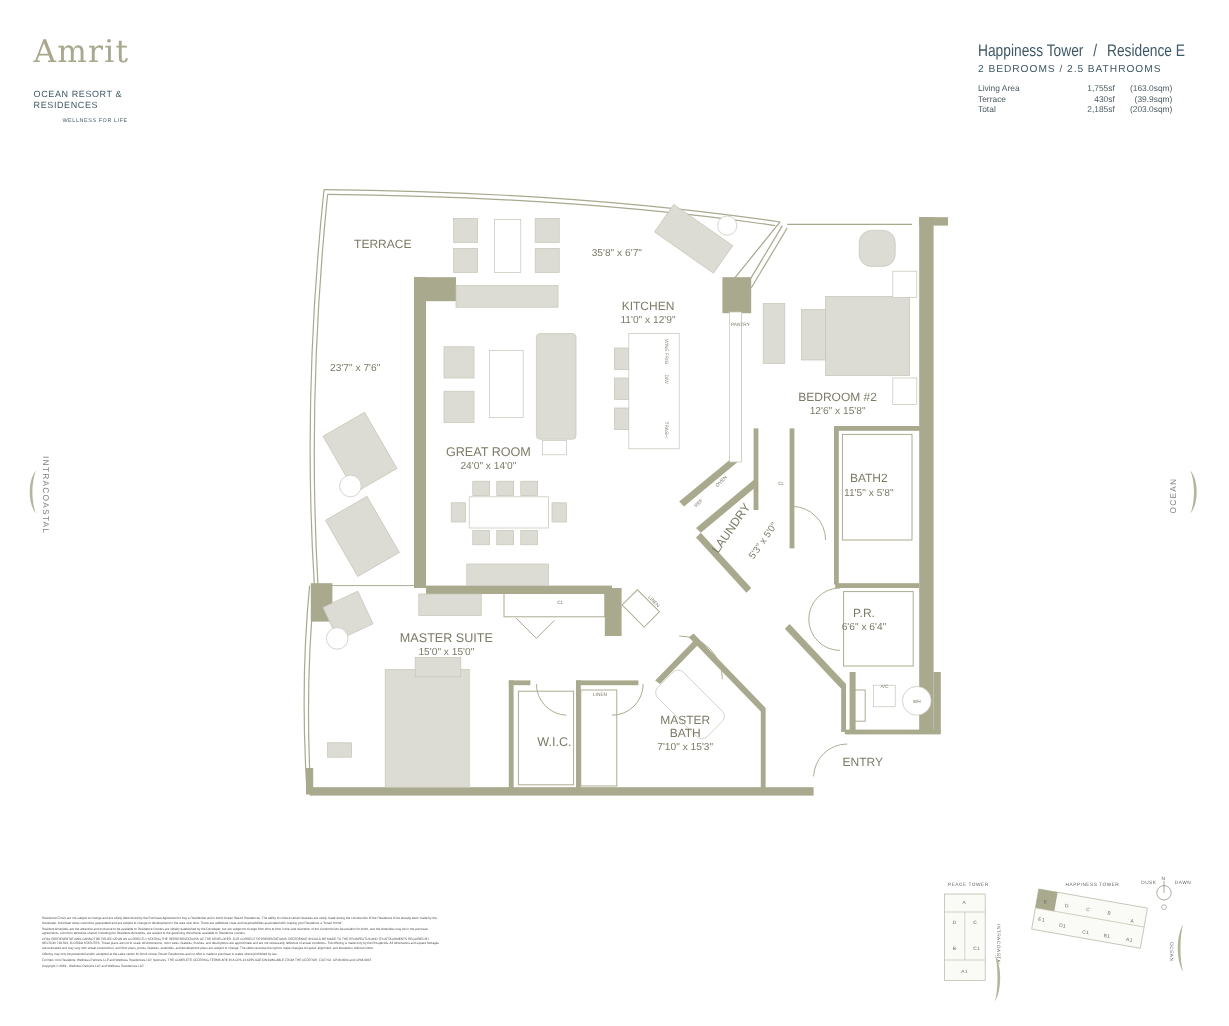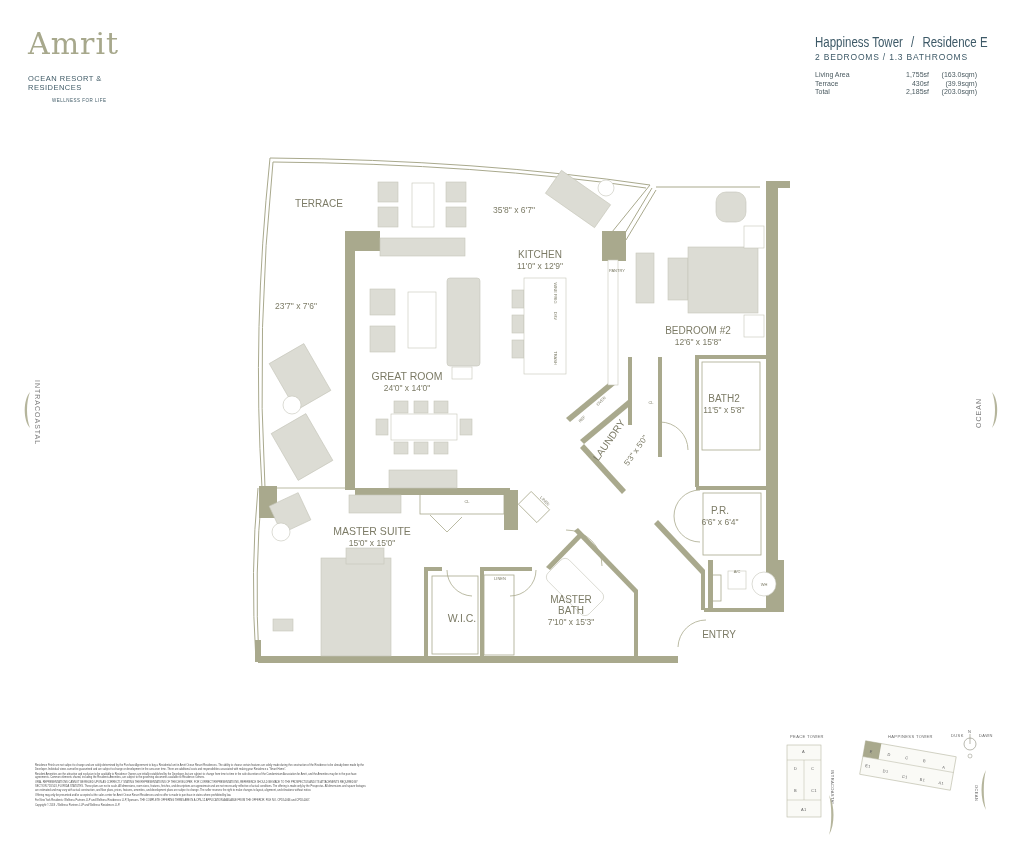--- a/index.html
+++ b/index.html
@@ -1,19 +1,19 @@
 <!DOCTYPE html>
 <html><head>
 <meta charset="utf-8">
 <style>
   html, body { margin:0; padding:0; background:#ffffff; }
   body { width:1024px; height:855px; position:relative; overflow:hidden;
          font-family:"Liberation Sans", sans-serif; color:#7d7c6a; }
   .logo { position:absolute; left:28px; top:28px; width:130px; }
-  .logo-word { font-family:"DejaVu Serif", serif; font-size:30px; color:#a7a88c; letter-spacing:1px; line-height:32px; }
+  .logo-word { font-family:"DejaVu Serif", serif; font-size:26px; color:#a7a88c; letter-spacing:1px; line-height:32px; }
   .logo-sub { font-size:7.5px; color:#3f5a66; letter-spacing:0.5px; margin-top:14px; }
   .logo-tag { font-size:4.5px; color:#3f5a66; letter-spacing:0.5px; margin-top:6px; margin-left:24px; }
   .info { position:absolute; left:815px; top:34px; width:170px; }
   .info-title { font-family:"Liberation Sans Narrow","Liberation Sans", sans-serif; font-size:14px; color:#3d5967; transform:scaleX(0.82); transform-origin:left; white-space:nowrap; }
   .info-title .sep { margin:0 10px; }
   .info-sub { font-size:8.5px; color:#3d5967; letter-spacing:0.8px; margin-top:2px; }
   .area-table { margin-top:9px; font-size:7px; color:#4a5a60; }
   .area-row { display:flex; line-height:8.5px; }
   .area-row .l { width:70px; }
   .area-row .sf { width:44px; text-align:right; }
@@ -34,21 +34,21 @@
 <div class="logo">
   <div class="logo-word">Amrit</div>
   <div class="logo-sub">OCEAN RESORT &amp; RESIDENCES</div>
   <div class="logo-tag">WELLNESS FOR LIFE</div>
 </div>
 
 <div class="info">
   <div class="info-title">
     <span>Happiness Tower</span><span class="sep">/</span><span>Residence E</span>
   </div>
-  <div class="info-sub">2 BEDROOMS / 1.3 BATHROOMS</div>
+  <div class="info-sub">2 BEDROOMS / 2.5 BATHROOMS</div>
   <div class="area-table">
     <div class="area-row">
       <span class="l">Living Area</span>
       <span class="sf">1,755sf</span>
       <span class="sqm">(163.0sqm)</span>
     </div>
     <div class="area-row">
       <span class="l">Terrace</span>
       <span class="sf">430sf</span>
       <span class="sqm">(39.9sqm)</span>

